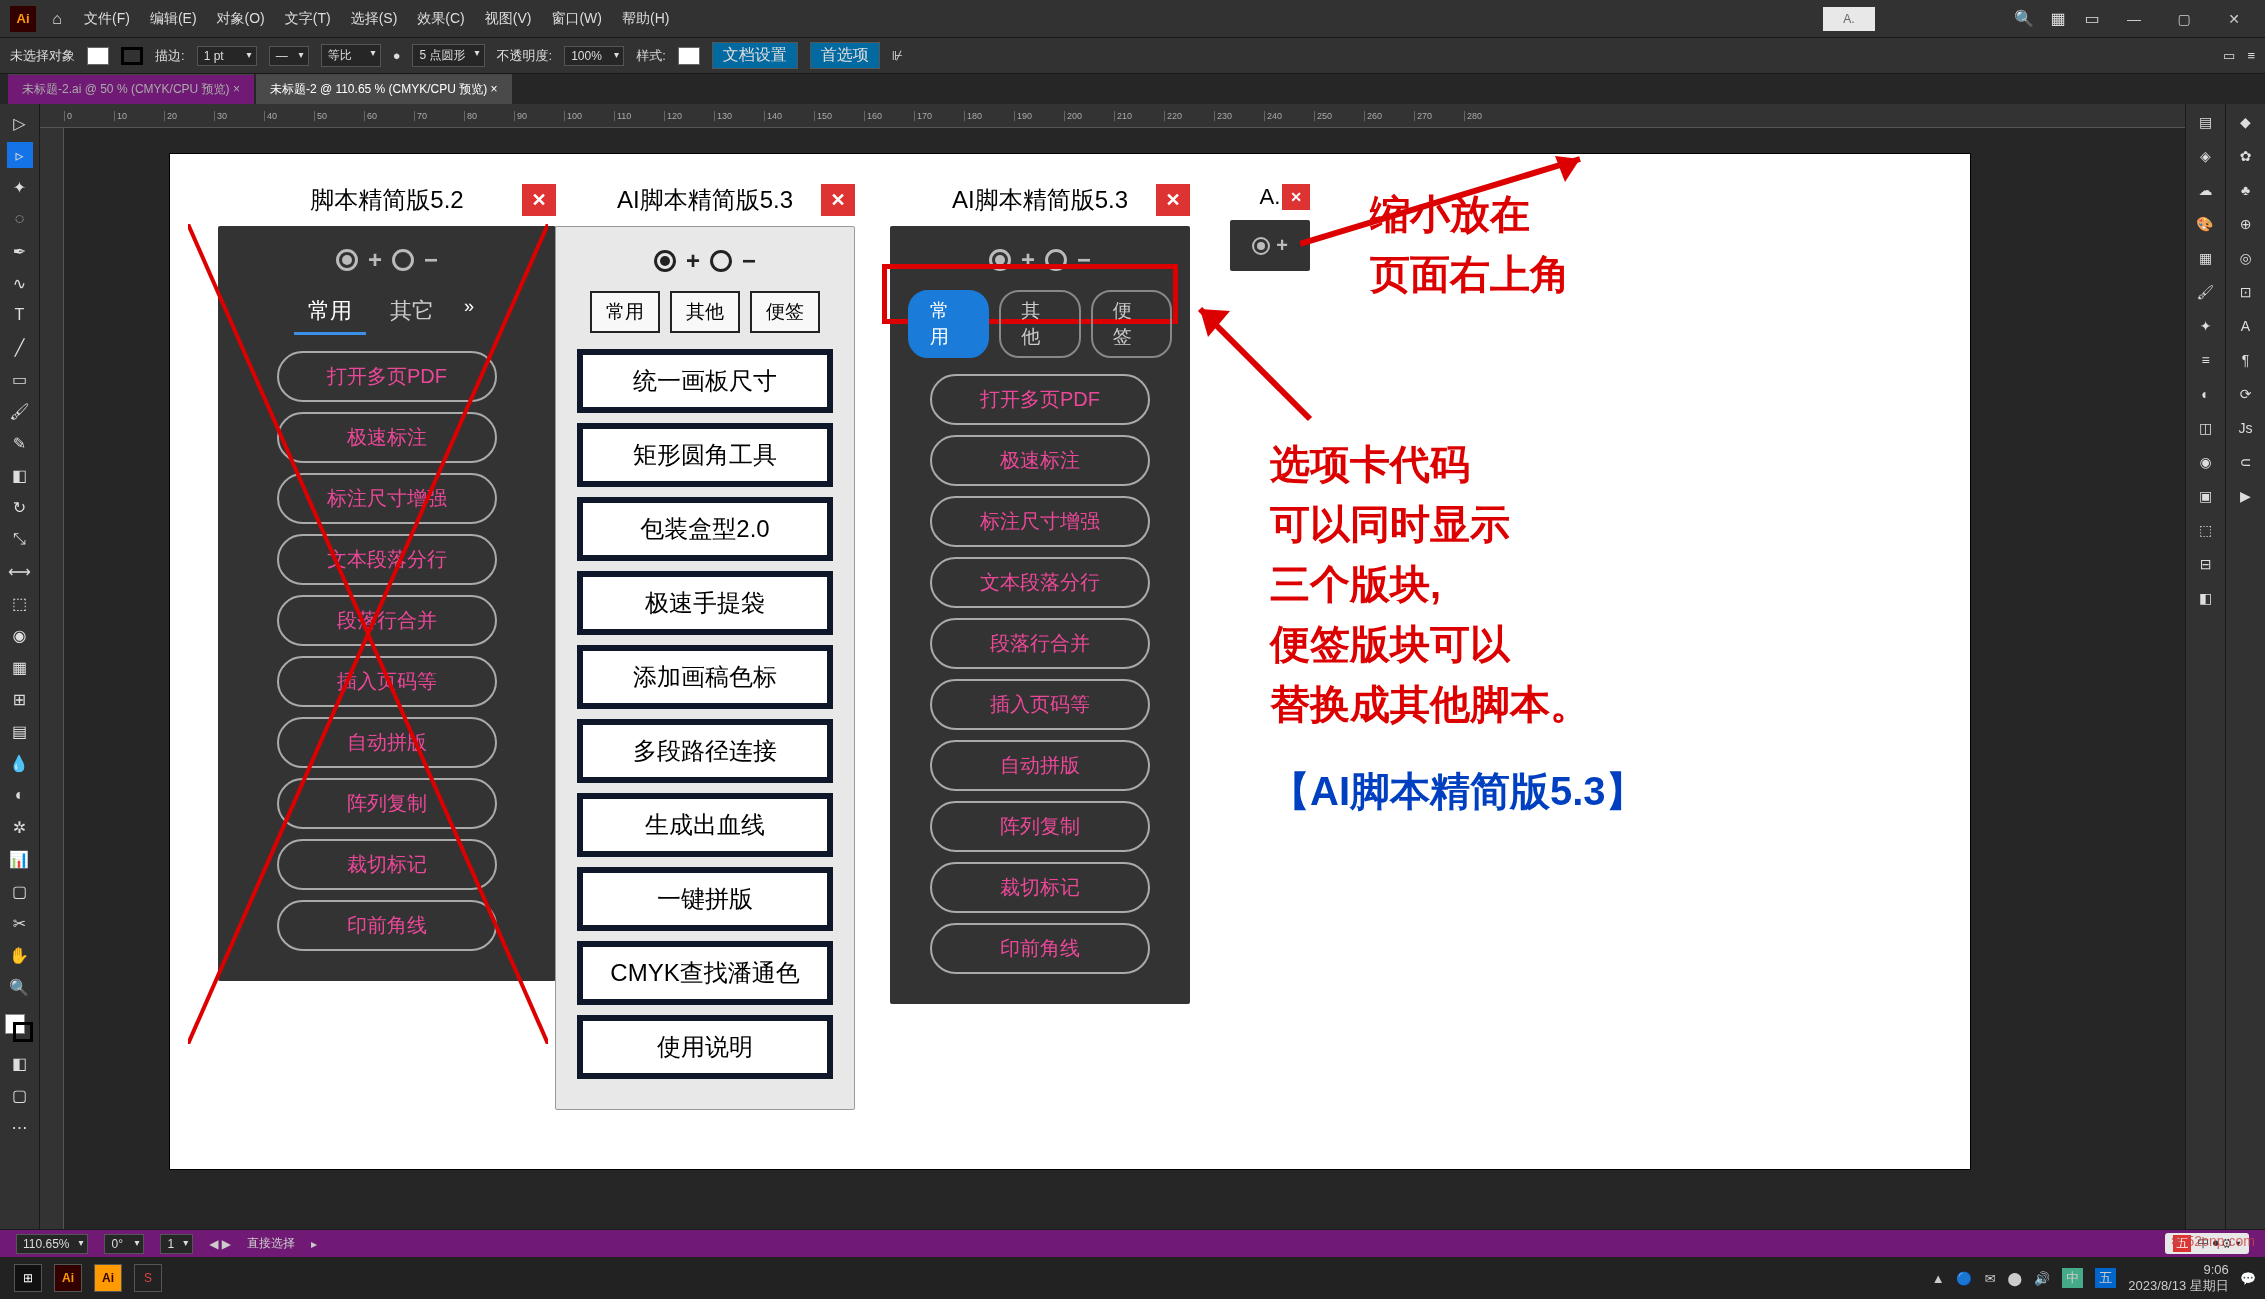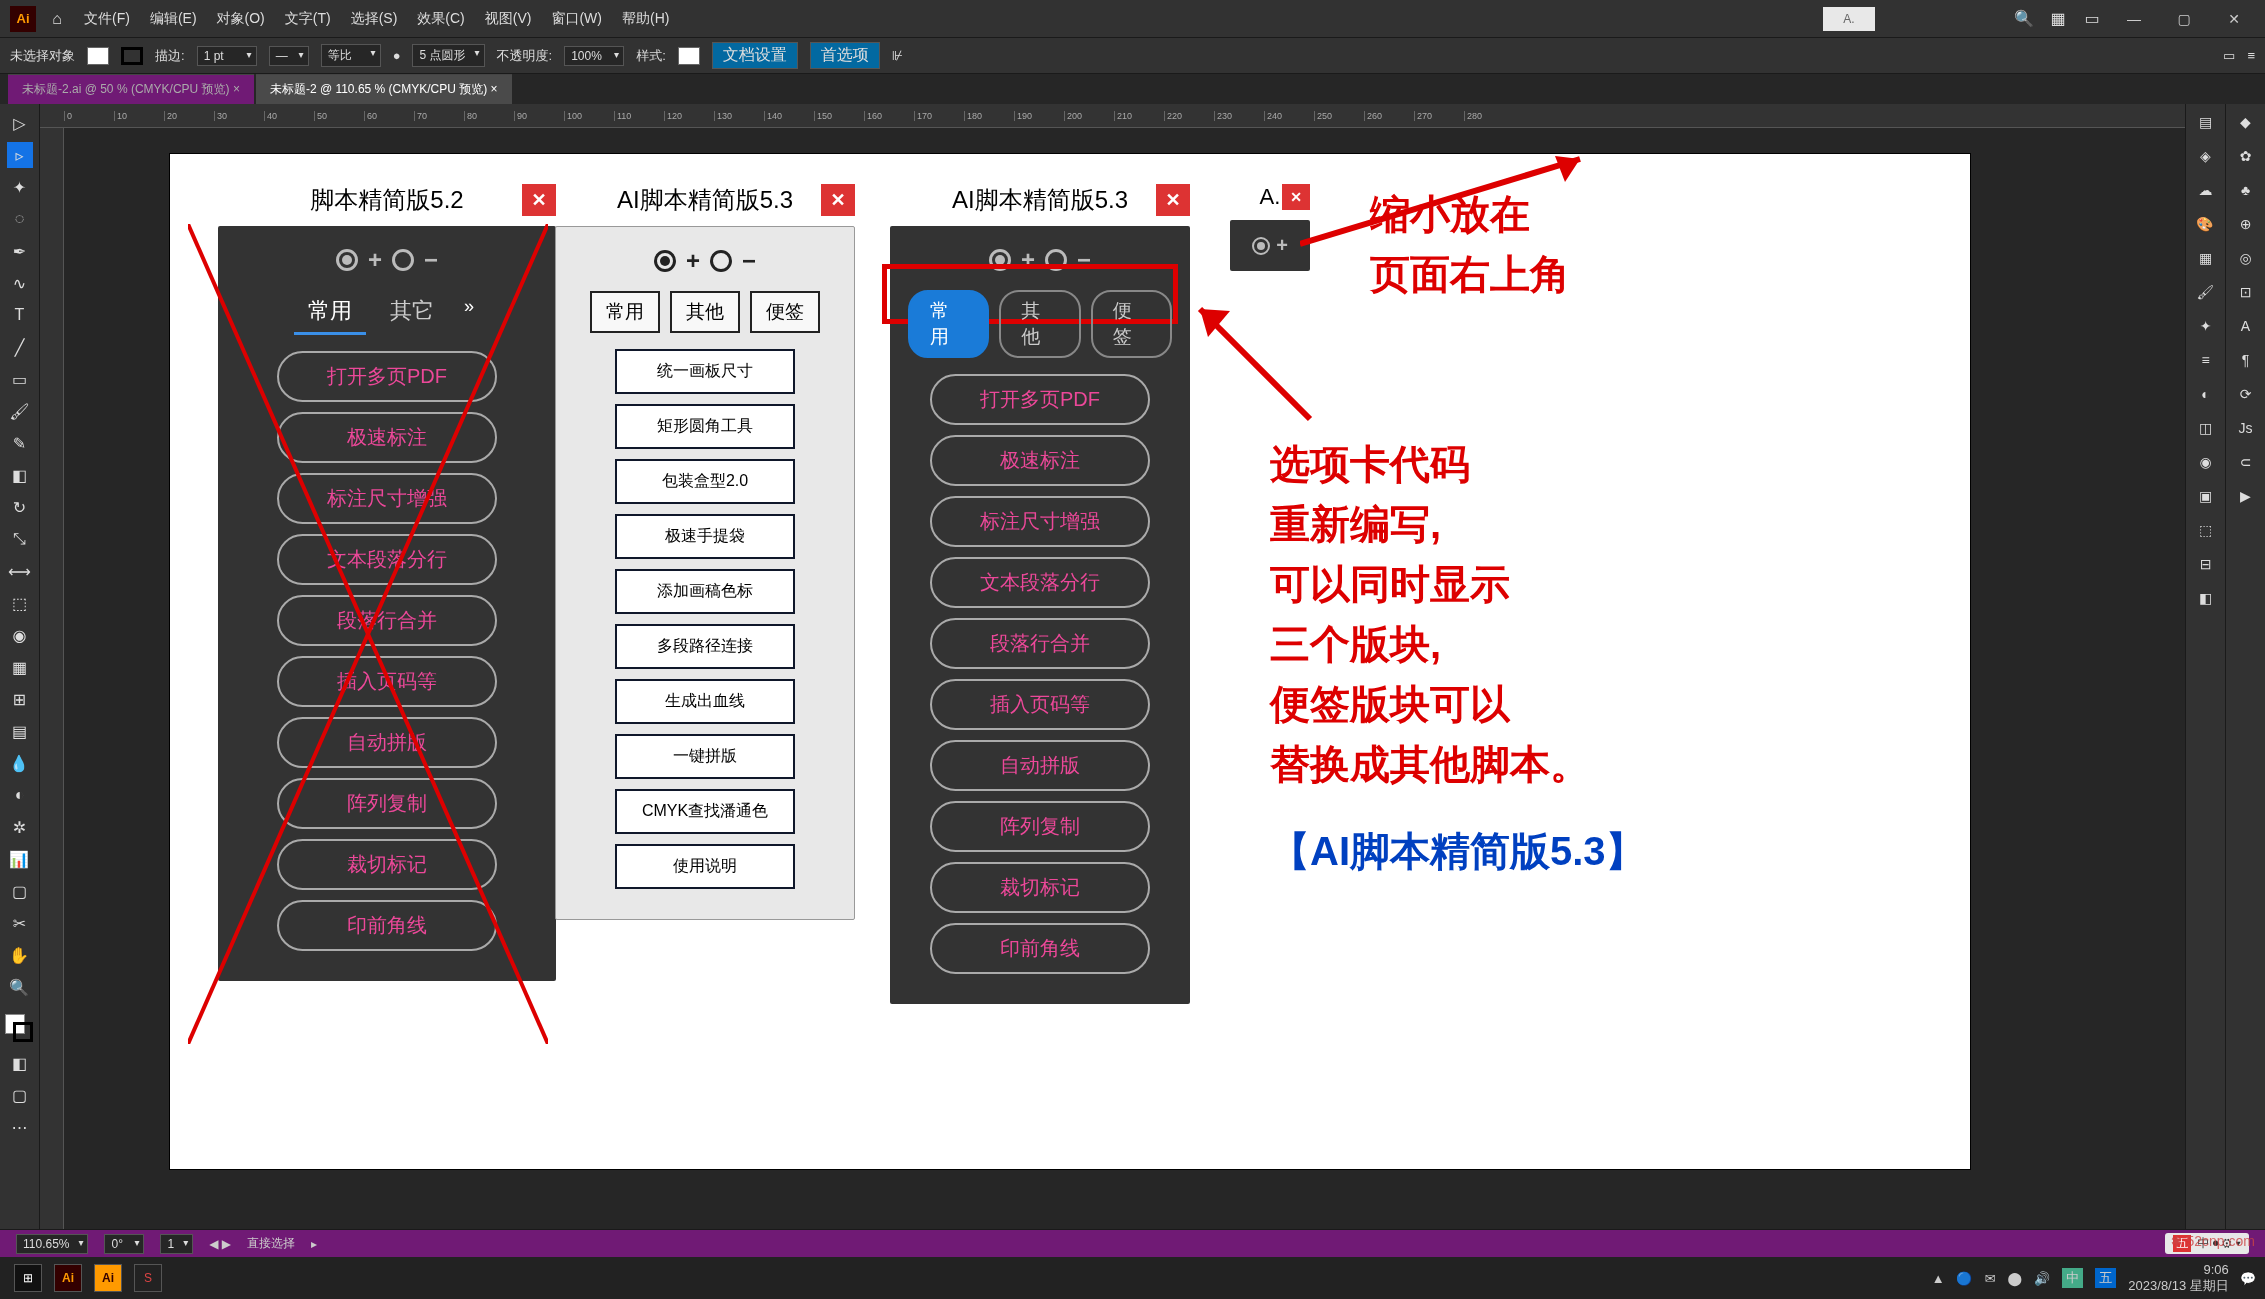--- a/index.html
+++ b/index.html
@@ -64,21 +64,21 @@
 
 .tab-row { display: flex; gap: 10px; margin-bottom: 16px; justify-content: center; }
 .tab-pill { padding: 6px 20px; border: 2px solid #888; border-radius: 20px; color: #ccc; font-size: 19px; background: transparent; }
 .tab-pill.active { background: #1a7bd8; border-color: #1a7bd8; color: #fff; }
 .tab-sq { padding: 6px 14px; border: 2px solid #222; background: #f8f8f8; font-size: 19px; color: #000; }
 .tab-old { color: #ccc; font-size: 22px; padding: 6px 14px; }
 .tab-old.active { border-bottom: 3px solid #3a8fe8; color: #fff; }
 .chev { color: #fff; font-size: 18px; padding: 6px; }
 
 .pill-btn { display: block; width: 220px; padding: 10px 0; margin: 10px auto; border: 2px solid #aaa; border-radius: 26px; color: #ec4899; font-size: 20px; text-align: center; background: transparent; }
-.rect-btn { display: block; width: 180px; padding: 10px 0; margin: 10px auto; border: 2px solid #0f172a; background: #fff; color: #000; font-size: 16px; text-align: center; }
+.rect-btn { display: block; width: 256px; padding: 10px 0; margin: 10px auto; border: 6px solid #0f172a; background: #fff; color: #000; font-size: 24px; text-align: center; }
 
 .cross-x { position: absolute; pointer-events: none; }
 .cross-x line { stroke: #d00; stroke-width: 4; }
 
 .anno-text { color: #d00; font-size: 40px; font-weight: bold; line-height: 1.5; }
 .anno-blue { color: #0040c0; font-size: 40px; font-weight: bold; text-align: center; }
 .red-box { border: 5px solid #d00; position: absolute; }
 .arrow { position: absolute; }
 .arrow-head { fill: #d00; }
 .arrow-line { stroke: #d00; stroke-width: 6; }
@@ -325,21 +325,20 @@
         <line class="arrow-line" x1="130" y1="130" x2="20" y2="20"></line>
         <polygon class="arrow-head" points="20,20 50,22 28,48"></polygon>
       </svg>
 
       <div style="position:absolute; left:1200px; top:30px">
         <div class="anno-text">缩小放在</div>
         <div class="anno-text">页面右上角</div>
       </div>
       <div style="position:absolute; left:1100px; top:280px">
         <div class="anno-text">选项卡代码</div>
-        <div class="anno-text">重新编写,</div>
         <div class="anno-text">可以同时显示</div>
         <div class="anno-text">三个版块,</div>
         <div class="anno-text">便签版块可以</div>
         <div class="anno-text">替换成其他脚本。</div>
         <div class="anno-blue" style="margin-top:30px">【AI脚本精简版5.3】</div>
       </div>
     </div>
   </div>
 
   <div class="right-strip2">

